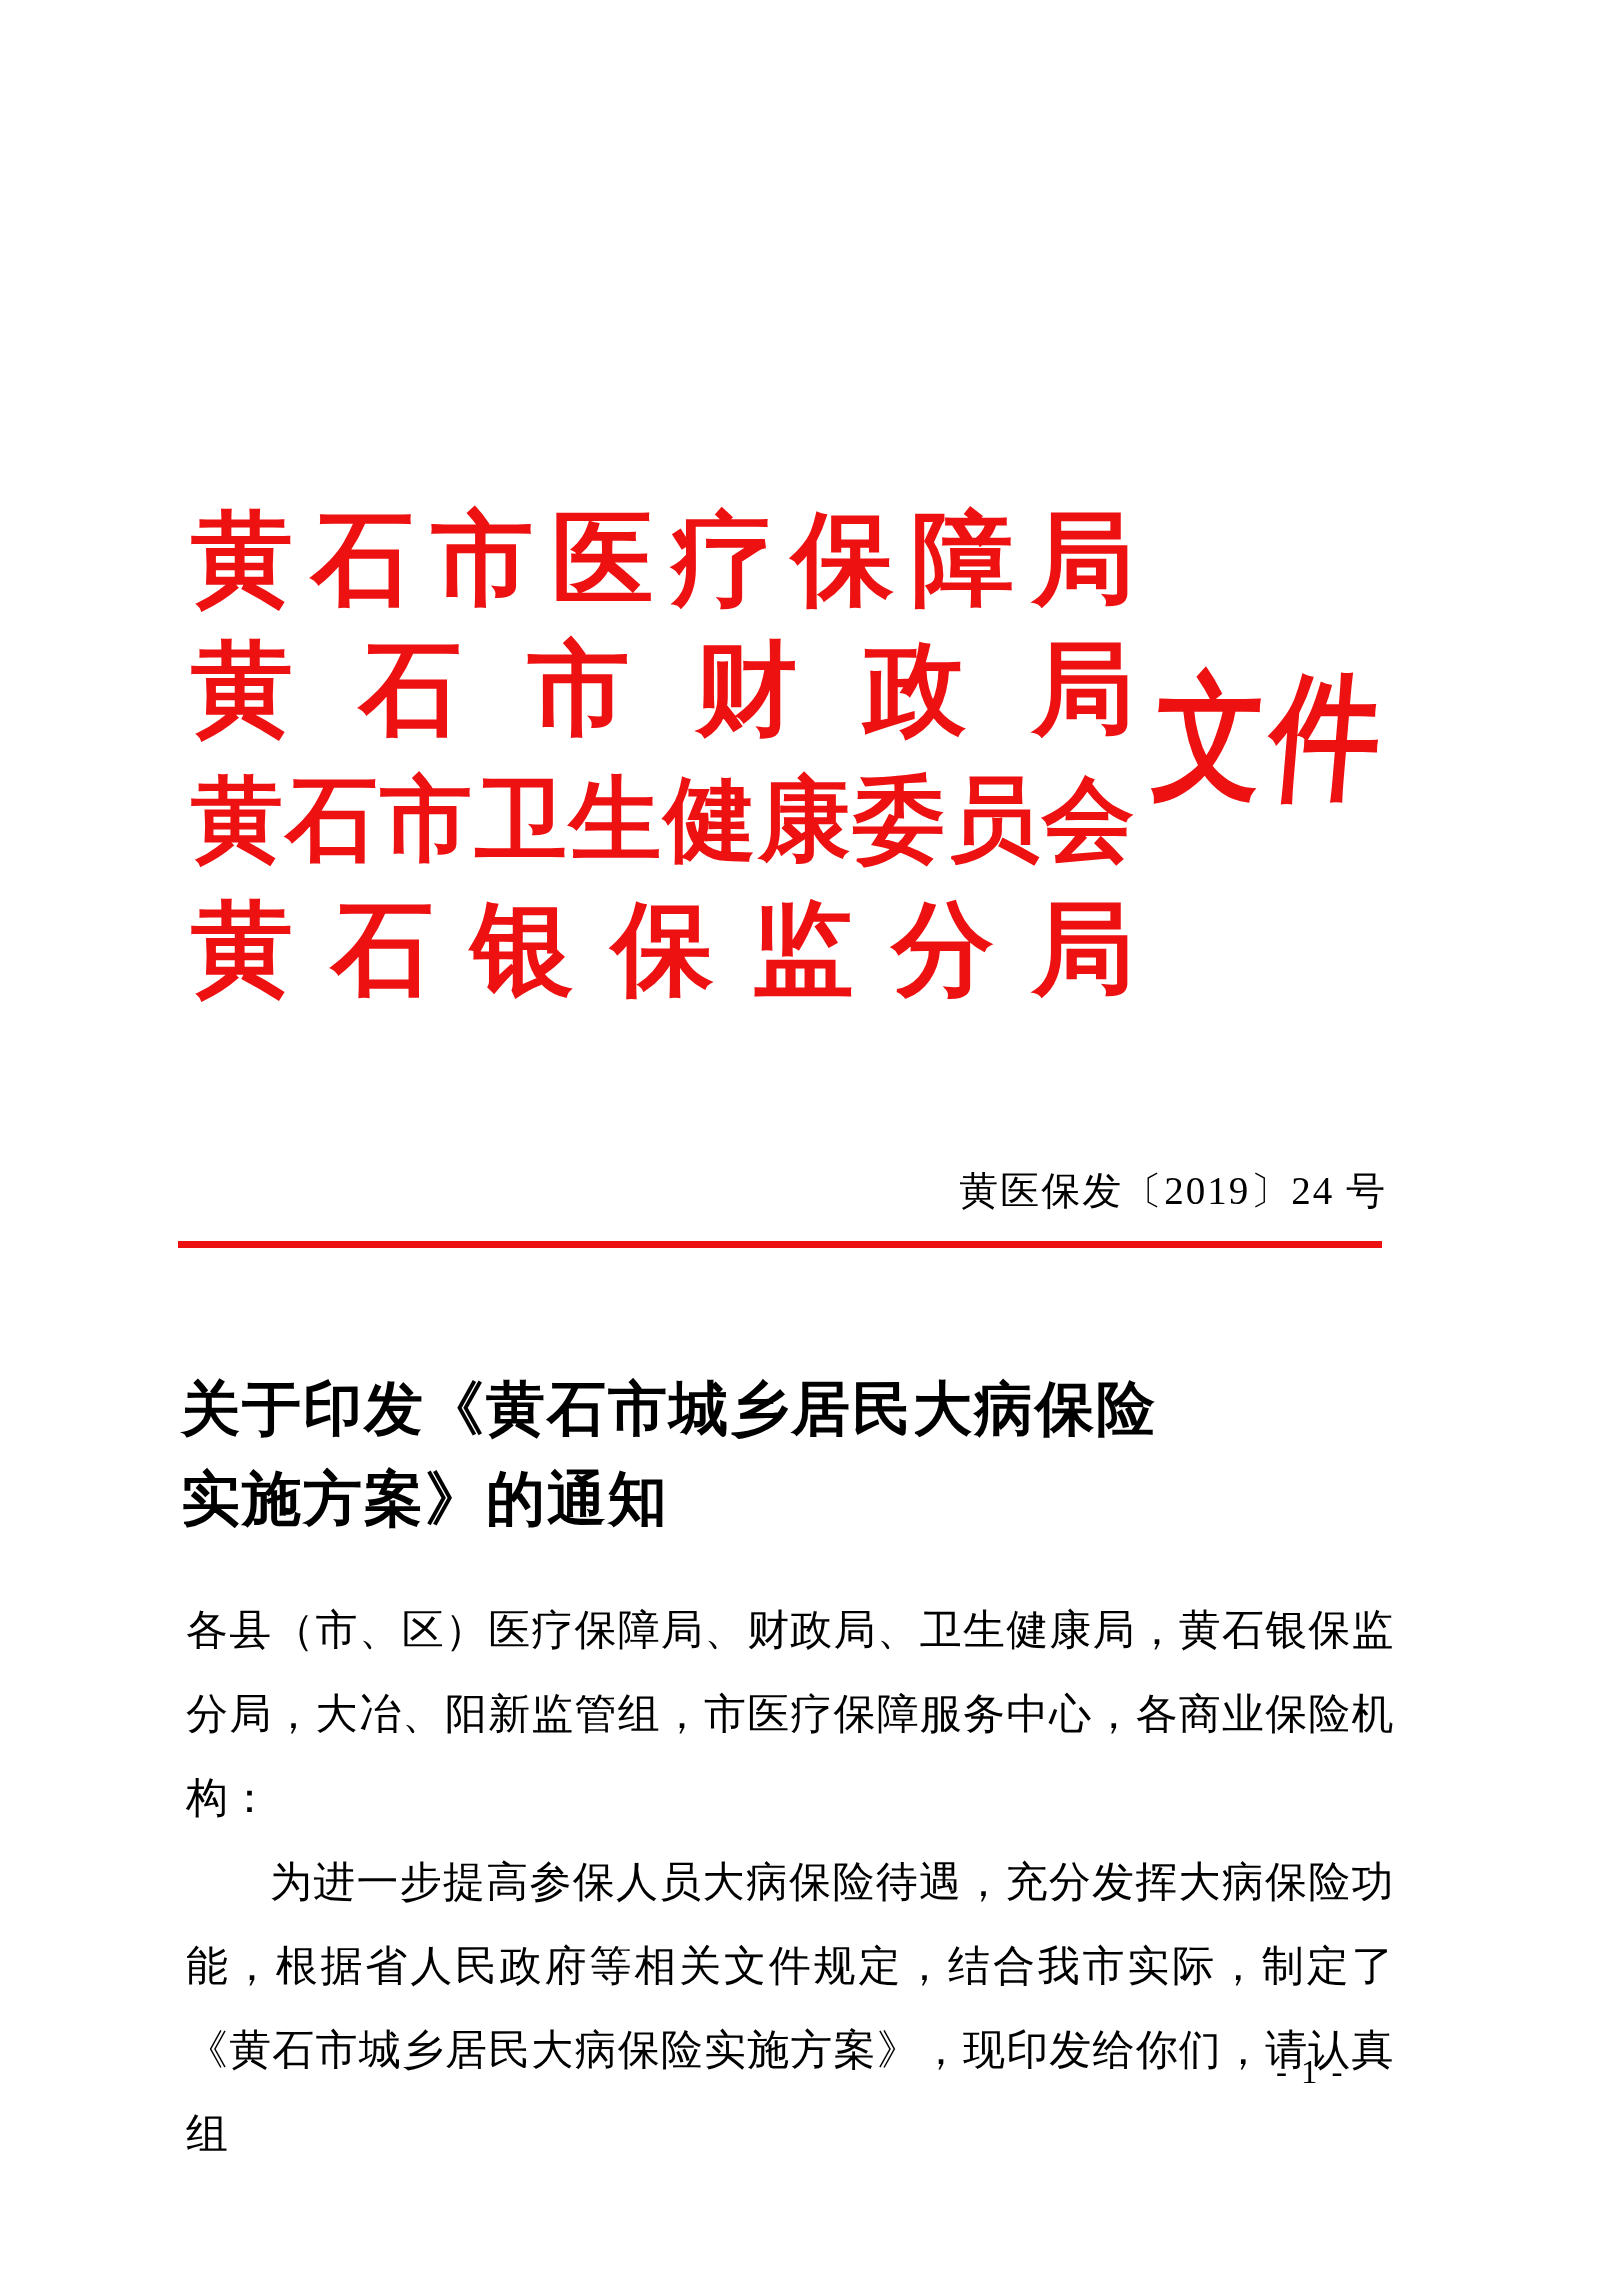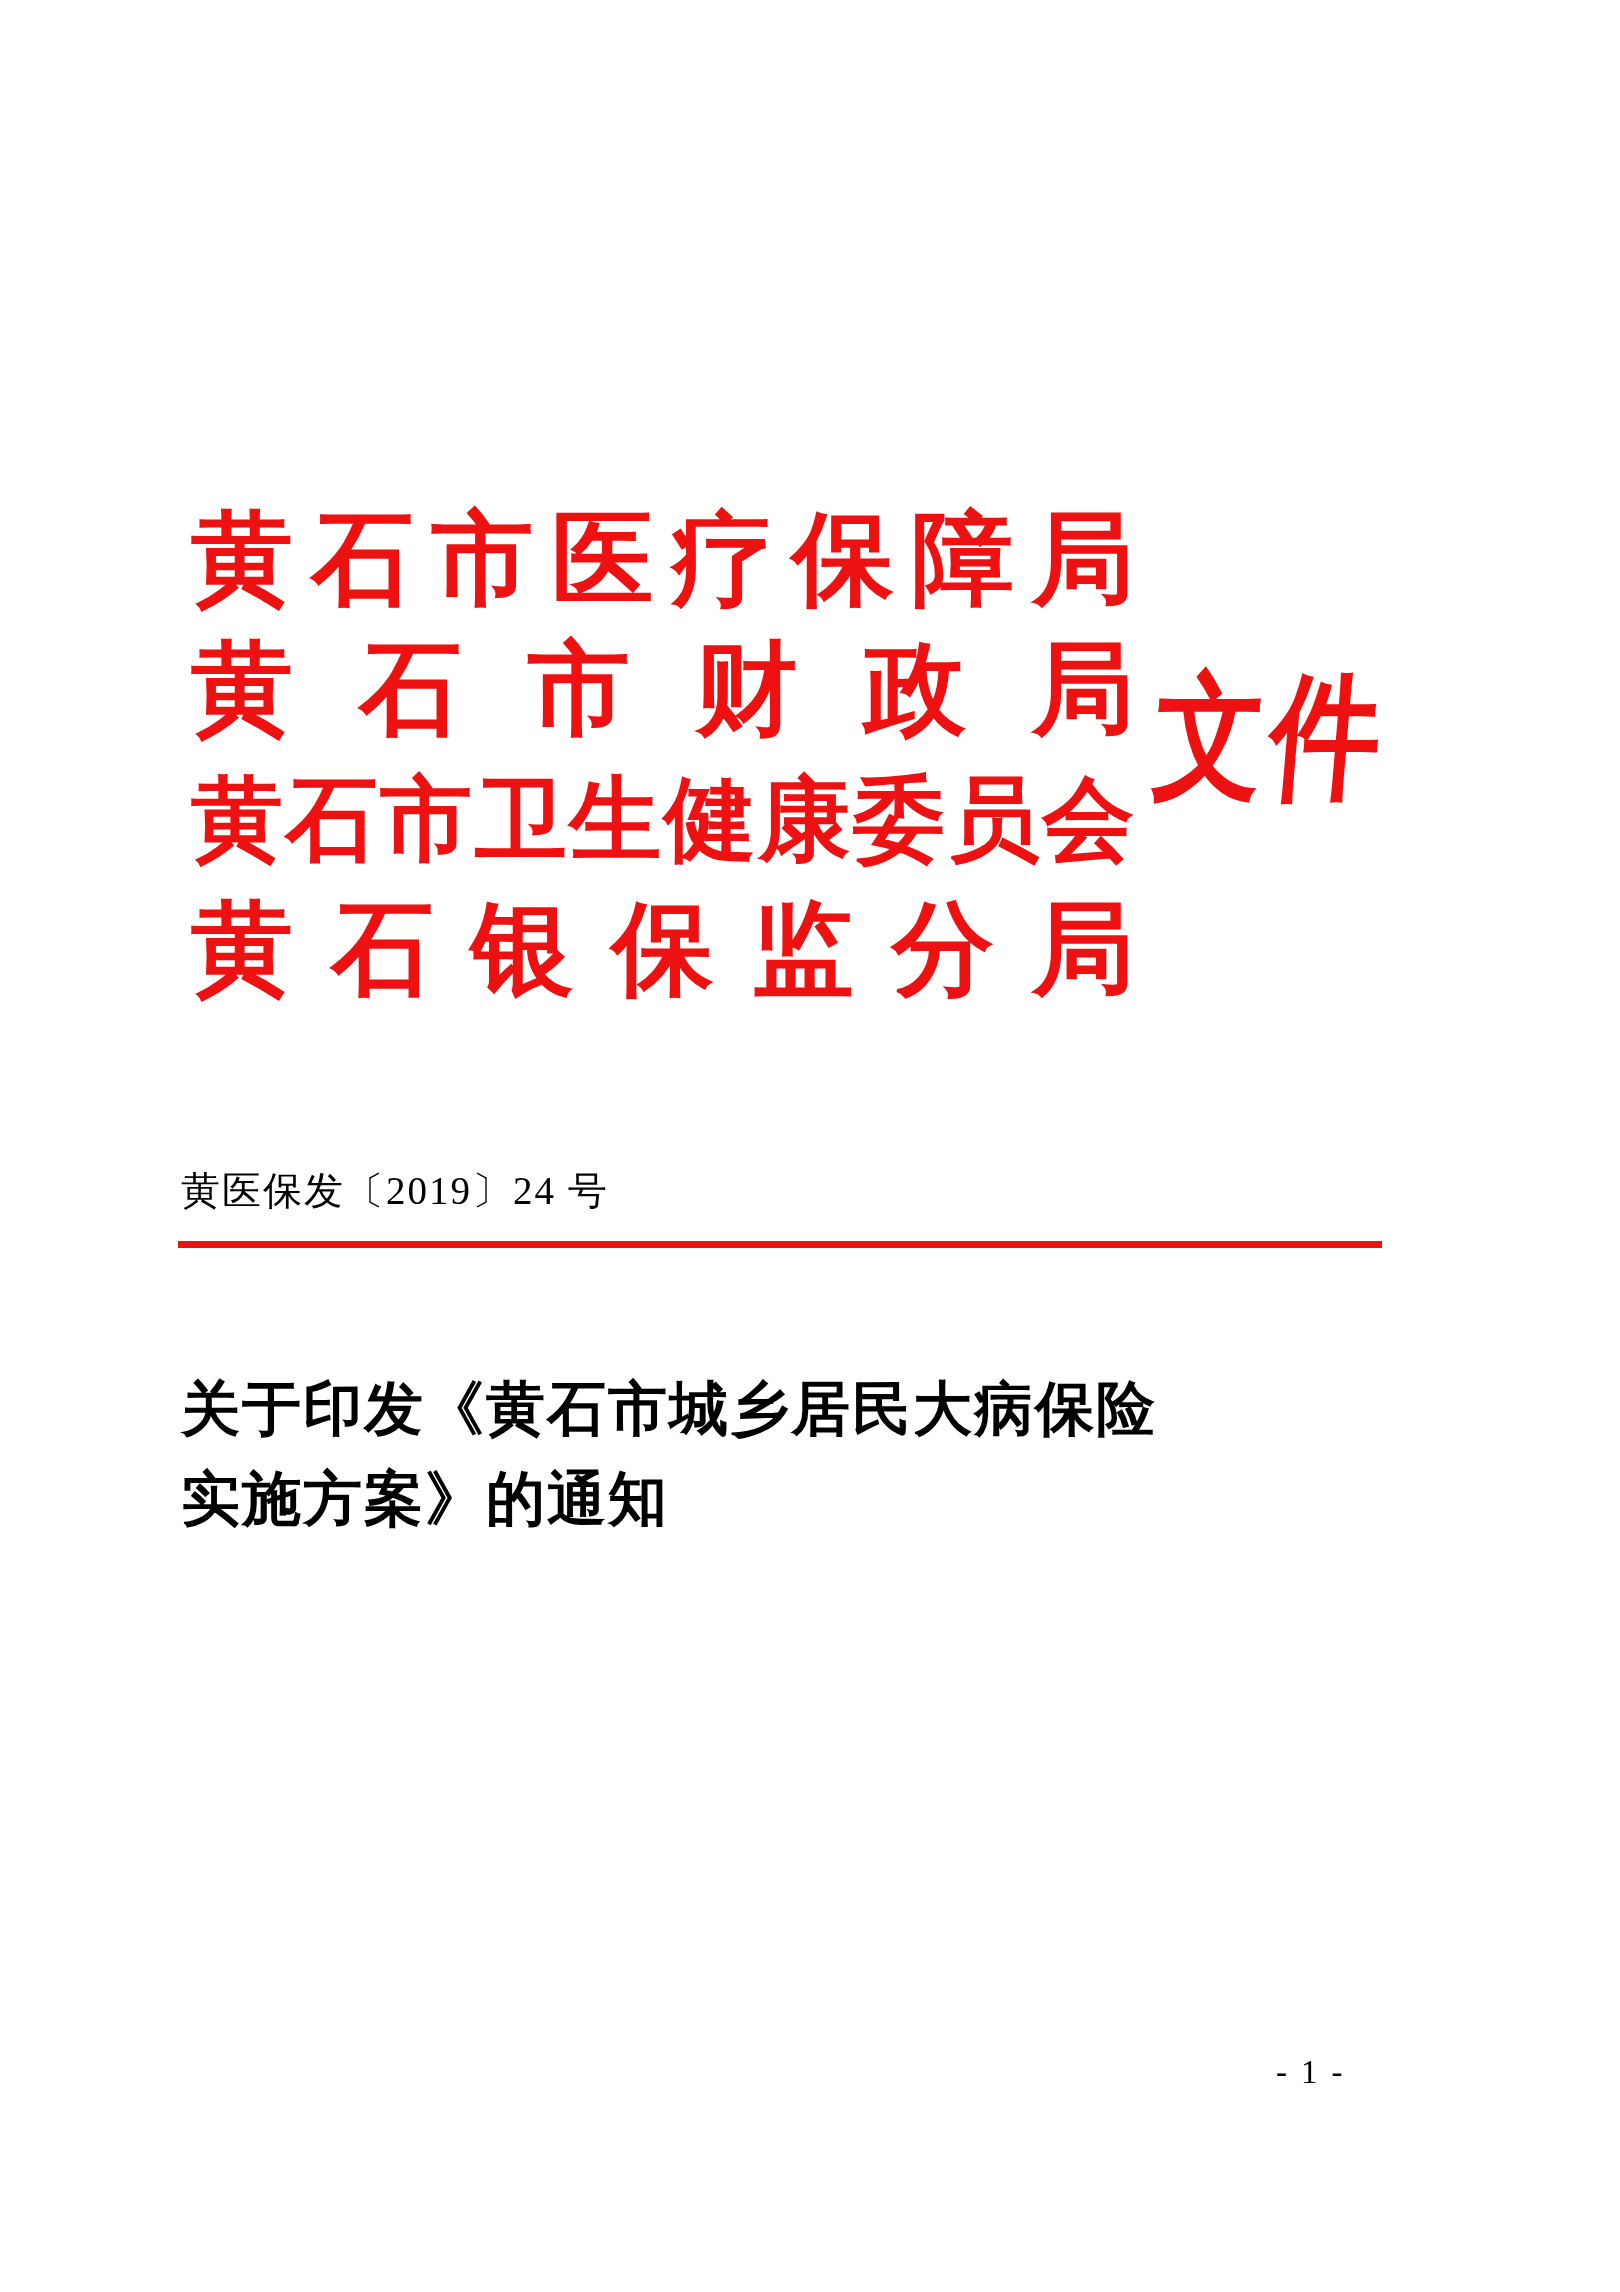--- a/index.html
+++ b/index.html
@@ -48,21 +48,21 @@
     transform-origin: top left;
     white-space: nowrap;
   }
 
   
   .doc-number {
     position: absolute;
     left: 181px;
     top: 1168px;
     width: 1206px;
-    text-align: left;
+    text-align: right;
     font-size: 39px;
     line-height: 1.2;
     letter-spacing: 2px;
   }
 
   
   .red-rule {
     position: absolute;
     left: 178px;
     top: 1241px;
@@ -159,17 +159,21 @@
 
   <div class="doc-number">黄医保发〔2019〕24 号</div>
 
   <div class="red-rule"></div>
 
   <div class="title">
     <div>关于印发《黄石市城乡居民大病保险</div>
     <div>实施方案》的通知</div>
   </div>
 
+  <div class="body-text">
+    <p class="para">各县（市、区）医疗保障局、财政局、卫生健康局，黄石银保监分局，大冶、阳新监管组，市医疗保障服务中心，各商业保险机构：</p>
+    <p class="para para-indent">为进一步提高参保人员大病保险待遇，充分发挥大病保险功能，根据省人民政府等相关文件规定，结合我市实际，制定了《黄石市城乡居民大病保险实施方案》，现印发给你们，请认真组</p>
+  </div>
 
   <div class="page-number">- 1 -</div>
 
 </div>
 
 
 </body></html>

